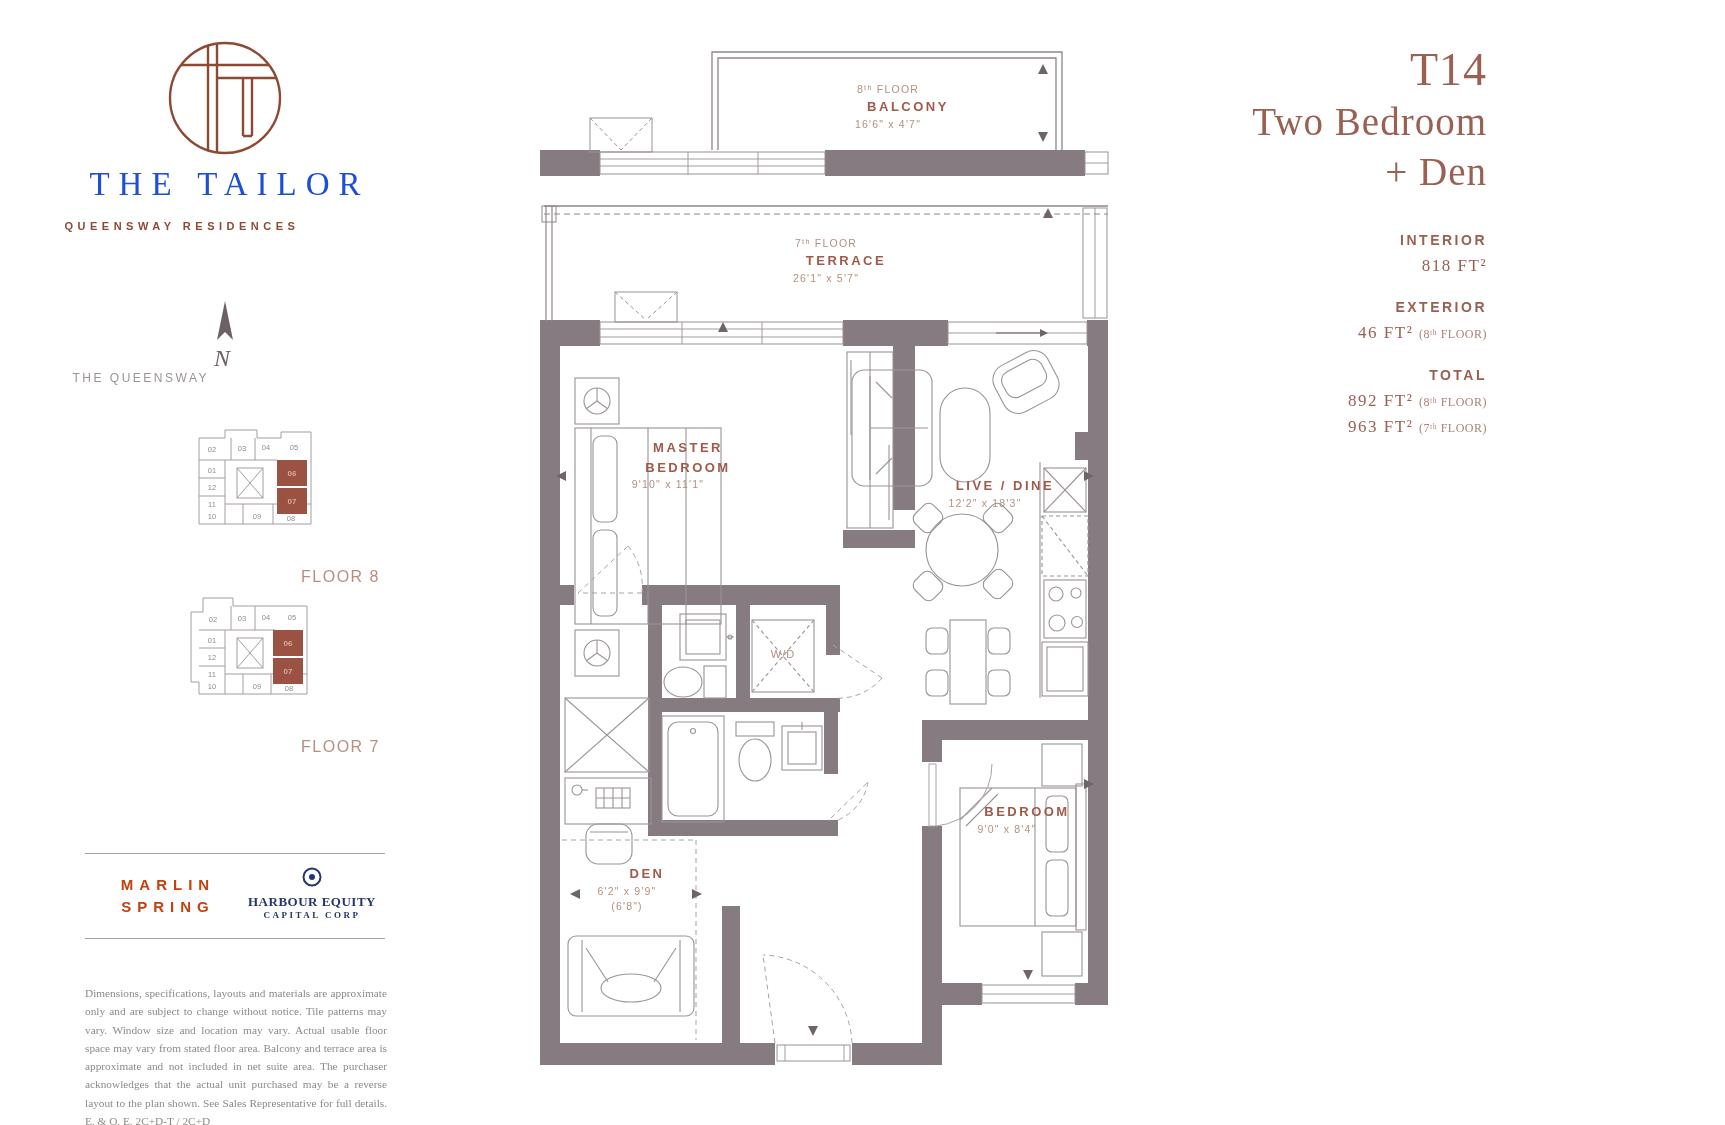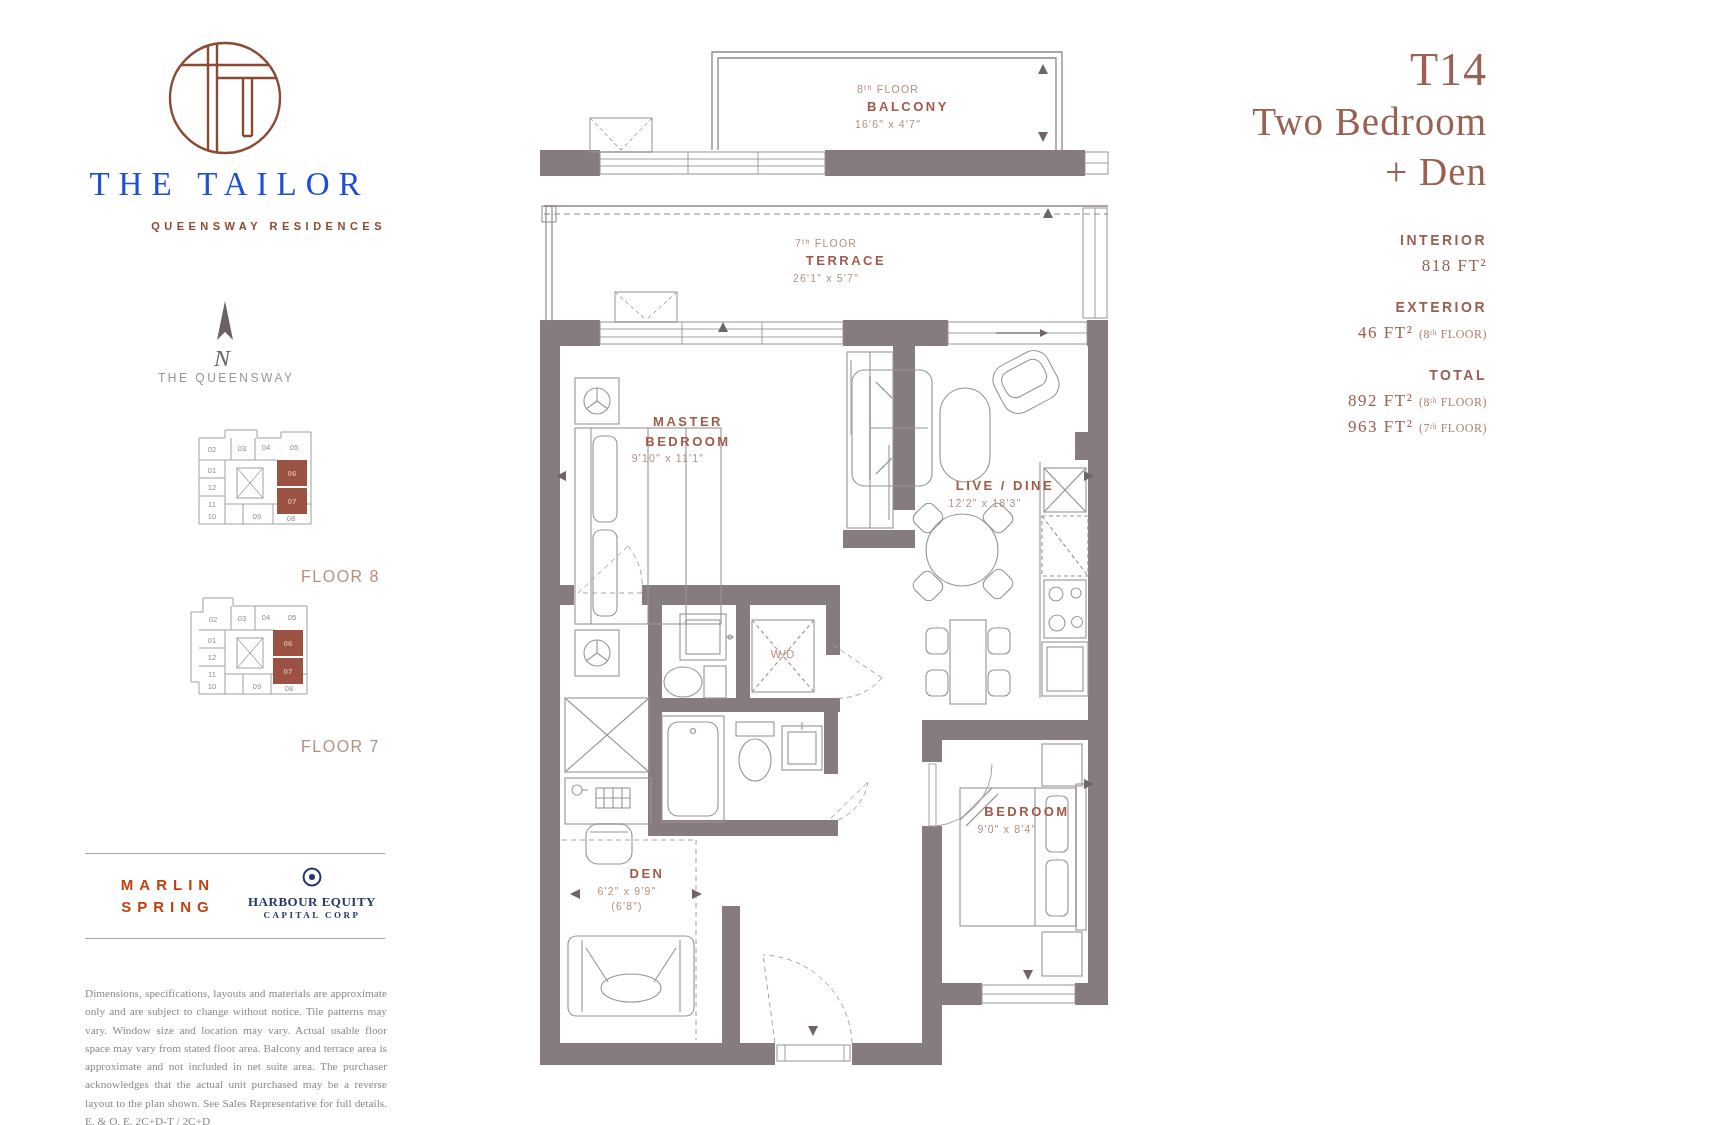--- a/index.html
+++ b/index.html
@@ -3,23 +3,23 @@
 <meta charset="utf-8">
 <style>
   html,body{margin:0;padding:0;background:#ffffff;}
   body{width:1725px;height:1125px;position:relative;overflow:hidden;
        font-family:"Liberation Sans","DejaVu Sans",sans-serif;color:#444;}
   .abs{position:absolute;}
   
   #brand-title{left:70px;top:166px;width:310px;text-align:center;
     font-family:"Liberation Serif","DejaVu Serif",serif;font-size:33px;letter-spacing:9px;
     text-indent:9px;color:#1d4ed8;}
-  #brand-tagline{left:76px;top:220px;width:310px;text-align:right;font-size:11px;font-weight:bold;
+  #brand-tagline{left:60px;top:220px;width:310px;text-align:left;font-size:11px;font-weight:bold;
     letter-spacing:4.5px;text-indent:4.5px;color:#8d4a33;}
-  #compass-street{left:70px;top:371px;width:310px;text-align:center;font-size:12px;
+  #compass-street{left:70px;top:371px;width:310px;font-size:12px;
     letter-spacing:2.5px;text-indent:2.5px;color:#9b9298;}
   .floor-label{left:70px;width:310px;text-align:right;font-size:16px;letter-spacing:1.5px;
     color:#b98e80;margin-top:16px;}
   .rule{left:85px;width:300px;border-top:1px solid #a7a3a5;height:0;}
   #marlin{left:100px;top:874px;width:130px;text-align:center;color:#c2410c;
     font-size:15px;font-weight:bold;letter-spacing:6px;text-indent:6px;line-height:1.45;}
   #harbour{left:244px;top:866px;width:136px;text-align:center;color:#23376a;}
   #harbour .hline1{font-family:"Liberation Serif","DejaVu Serif",serif;font-weight:bold;
     font-size:13px;letter-spacing:.5px;margin-top:2px;}
   #harbour .hline2{font-family:"Liberation Serif","DejaVu Serif",serif;font-weight:bold;
@@ -442,21 +442,21 @@
   <div class="plan-label" style="left:358px;top:52px;">
     <div class="rm-floor">8ᵗʰ FLOOR</div>
     <div class="rm-name">BALCONY</div>
     <div class="rm-sub">16'6" x 4'7"</div>
   </div>
   <div class="plan-label" style="left:296px;top:206px;">
     <div class="rm-floor">7ᵗʰ FLOOR</div>
     <div class="rm-name">TERRACE</div>
     <div class="rm-sub">26'1" x 5'7"</div>
   </div>
-  <div class="plan-label" style="left:138px;top:382px;">
+  <div class="plan-label" style="left:138px;top:408px;">
     <div class="rm-name" style="white-space: normal; width: 120px; margin: 0px auto;"><span>MASTER BEDROOM</span></div>
     <div class="rm-sub">9'10" x 11'1"</div>
   </div>
   <div class="plan-label" style="left:455px;top:446px;">
     <div class="rm-name">LIVE / DINE</div>
     <div class="rm-sub">12'2" x 18'3"</div>
   </div>
   <div class="plan-label rm-wd" style="left:253px;top:618px;">W/D</div>
   <div class="plan-label" style="left:477px;top:772px;">
     <div class="rm-name">BEDROOM</div>

